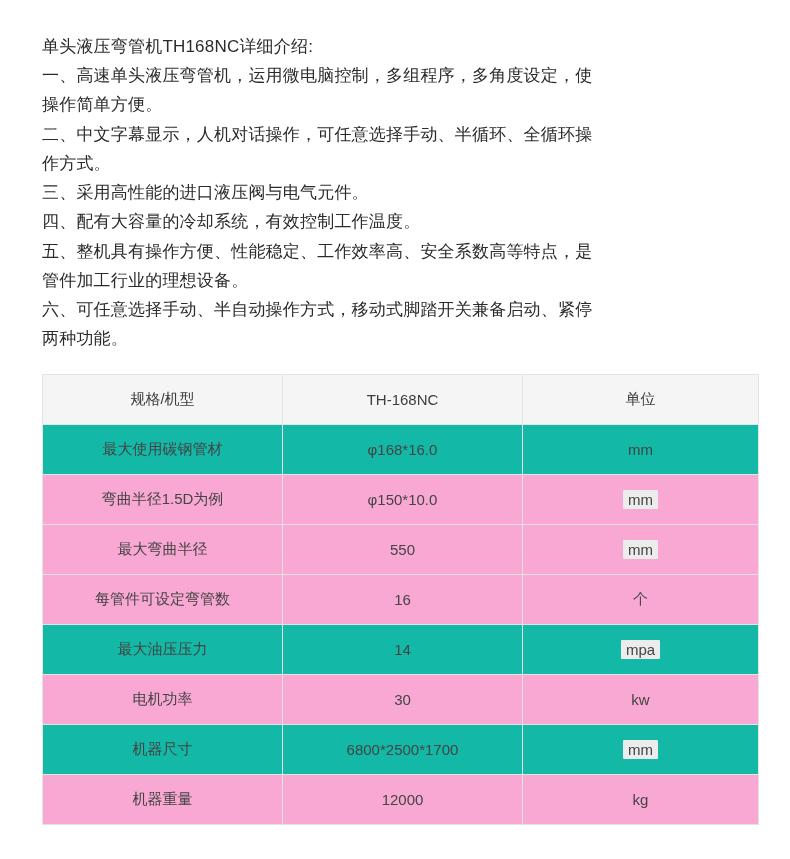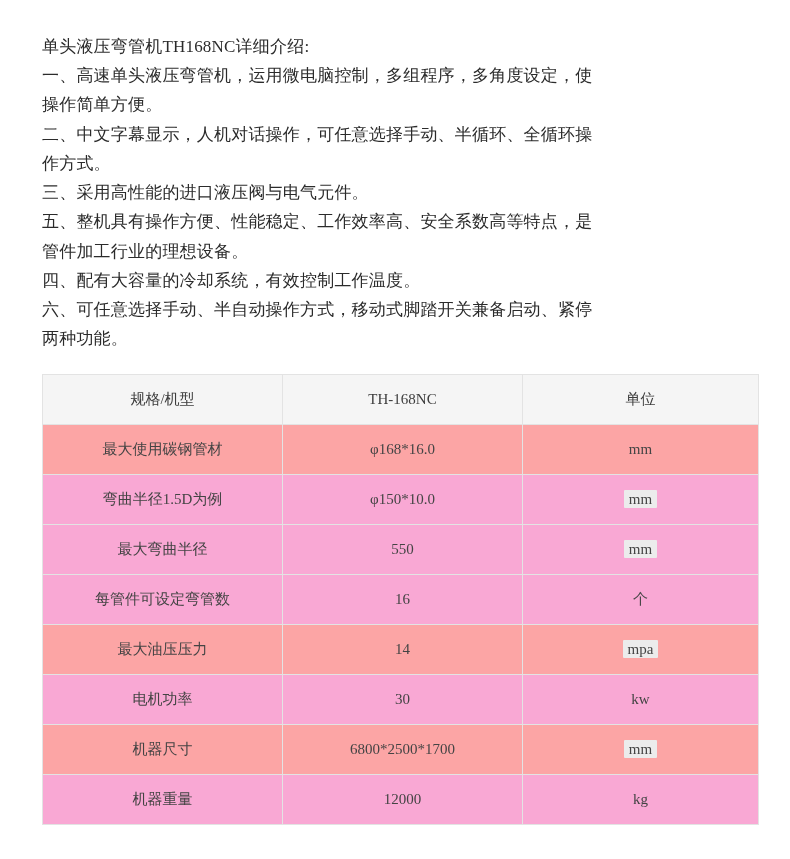--- a/index.html
+++ b/index.html
@@ -11,21 +11,20 @@
     width: 790px;
     height: 859px;
     font-family: "Liberation Sans", "DejaVu Sans", sans-serif;
     color: #333333;
     overflow: hidden;
   }
   .page {
     width: 650px;
     box-sizing: border-box;
     padding: 32px 48px 0 42px;
-    font-family: Liberation Serif, serif;
   }
   .intro {
     font-size: 17px;
     line-height: 1.72;
     color: #2b2b2b;
   }
   .intro p {
     margin: 0;
     letter-spacing: 0.2px;
   }
@@ -50,21 +49,21 @@
     color: #444444;
     font-weight: normal;
     padding: 0 6px;
   }
   table.spec thead th {
     background: #f5f5f5;
     color: #3d3d3d;
     font-size: 15px;
   }
   table.spec tbody tr.odd td {
-    background: #fca5a5;
+    background: #14b8a6;
     text-align: center;
   }
   table.spec tbody tr.even td {
     background: #f9a8d4;
   }
   .unit-hl {
     background: #ececec;
     padding: 1px 5px;
     border-radius: 1px;
   }
@@ -72,22 +71,22 @@
 </head>
 <body>
 
 <div class="page">
 
   <div class="intro">
     <p>单头液压弯管机TH168NC详细介绍:</p>
     <p>一、高速单头液压弯管机，运用微电脑控制，多组程序，多角度设定，使操作简单方便。</p>
     <p>二、中文字幕显示，人机对话操作，可任意选择手动、半循环、全循环操作方式。</p>
     <p>三、采用高性能的进口液压阀与电气元件。</p>
+    <p>四、配有大容量的冷却系统，有效控制工作温度。</p>
     <p>五、整机具有操作方便、性能稳定、工作效率高、安全系数高等特点，是管件加工行业的理想设备。</p>
-    <p>四、配有大容量的冷却系统，有效控制工作温度。</p>
     <p>六、可任意选择手动、半自动操作方式，移动式脚踏开关兼备启动、紧停两种功能。</p>
   </div>
 
   <div class="spec-table-wrap">
     <table class="spec">
       <colgroup>
         <col class="c1">
           <col class="c2">
           <col class="c3">
       </colgroup>

